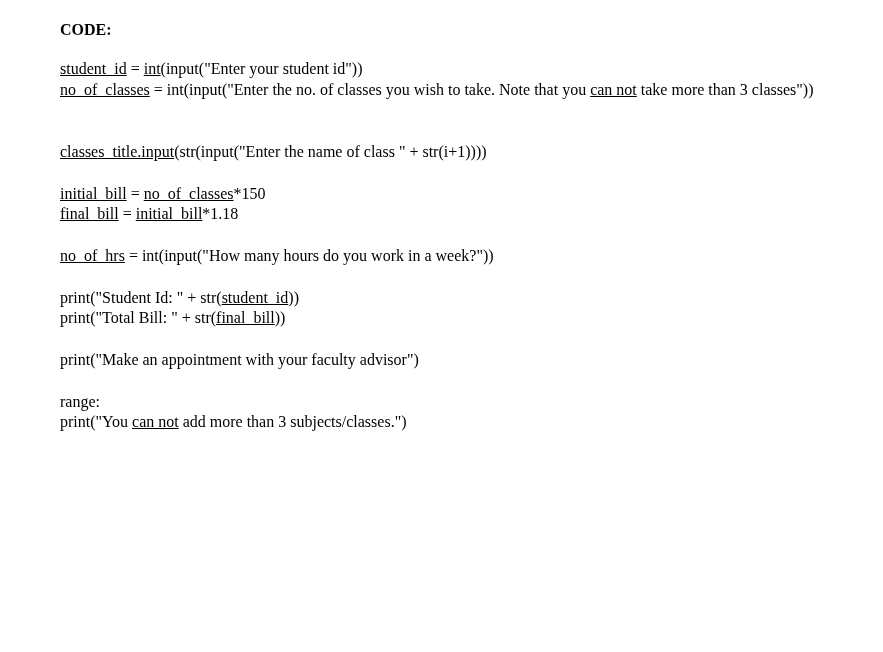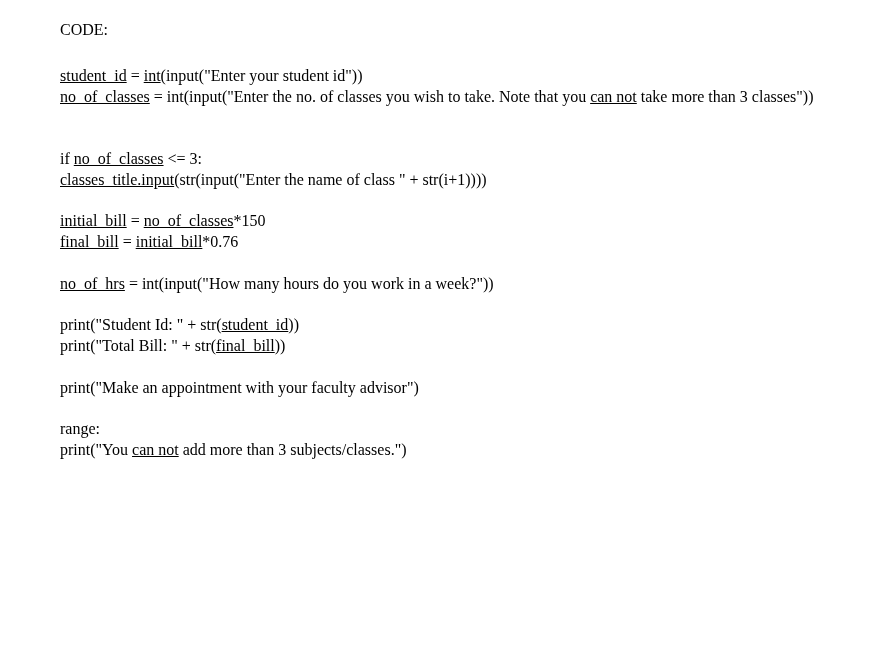--- a/index.html
+++ b/index.html
@@ -9,22 +9,22 @@
     font-family: "Times New Roman", Times, serif;
     font-size: 16px;
     color: #000000;
     width: 883px;
   }
   .page {
     padding: 20px 60px 40px 60px;
     line-height: 1.3;
   }
   .heading {
-    font-weight: normal;
-    margin-bottom: 25px;
+    font-weight: bold;
+    margin-bottom: 18px;
   }
   .codeblock {
     white-space: normal;
   }
   .line {
     min-height: 1.3em;
   }
   .spacer {
     height: 1.3em;
   }
@@ -60,37 +60,34 @@
 
     <div class="line">
       <span class="sp">no_of_classes</span><span> = int(input("Enter the no. of classes you wish to take. Note that you </span><span class="bl">can not</span><span> take more than 3 classes"))</span>
     </div>
 
     <div class="spacer"></div>
 
 
     <div class="spacer"></div>
 
-    <div class="line">
-      <span>if </span><span class="sp">no_of_classes</span><span> &lt;= 3:</span>
-    </div>
 
 
     <div class="line">
       <span class="sp">classes_title.input</span><span>(str(input("Enter the name of class " + str(i+1))))</span>
     </div>
 
     <div class="spacer"></div>
 
     <div class="line">
       <span class="sp">initial_bill</span><span> = </span><span class="sp">no_of_classes</span><span>*150</span>
     </div>
 
     <div class="line">
-      <span class="sp">final_bill</span><span> = </span><span class="sp">initial_bill</span><span>*0.76</span>
+      <span class="sp">final_bill</span><span> = </span><span class="sp">initial_bill</span><span>*1.18</span>
     </div>
 
     <div class="spacer"></div>
 
     <div class="line">
       <span class="sp">no_of_hrs</span><span> = int(input("How many hours do you work in a week?"))</span>
     </div>
 
     <div class="spacer"></div>
 

